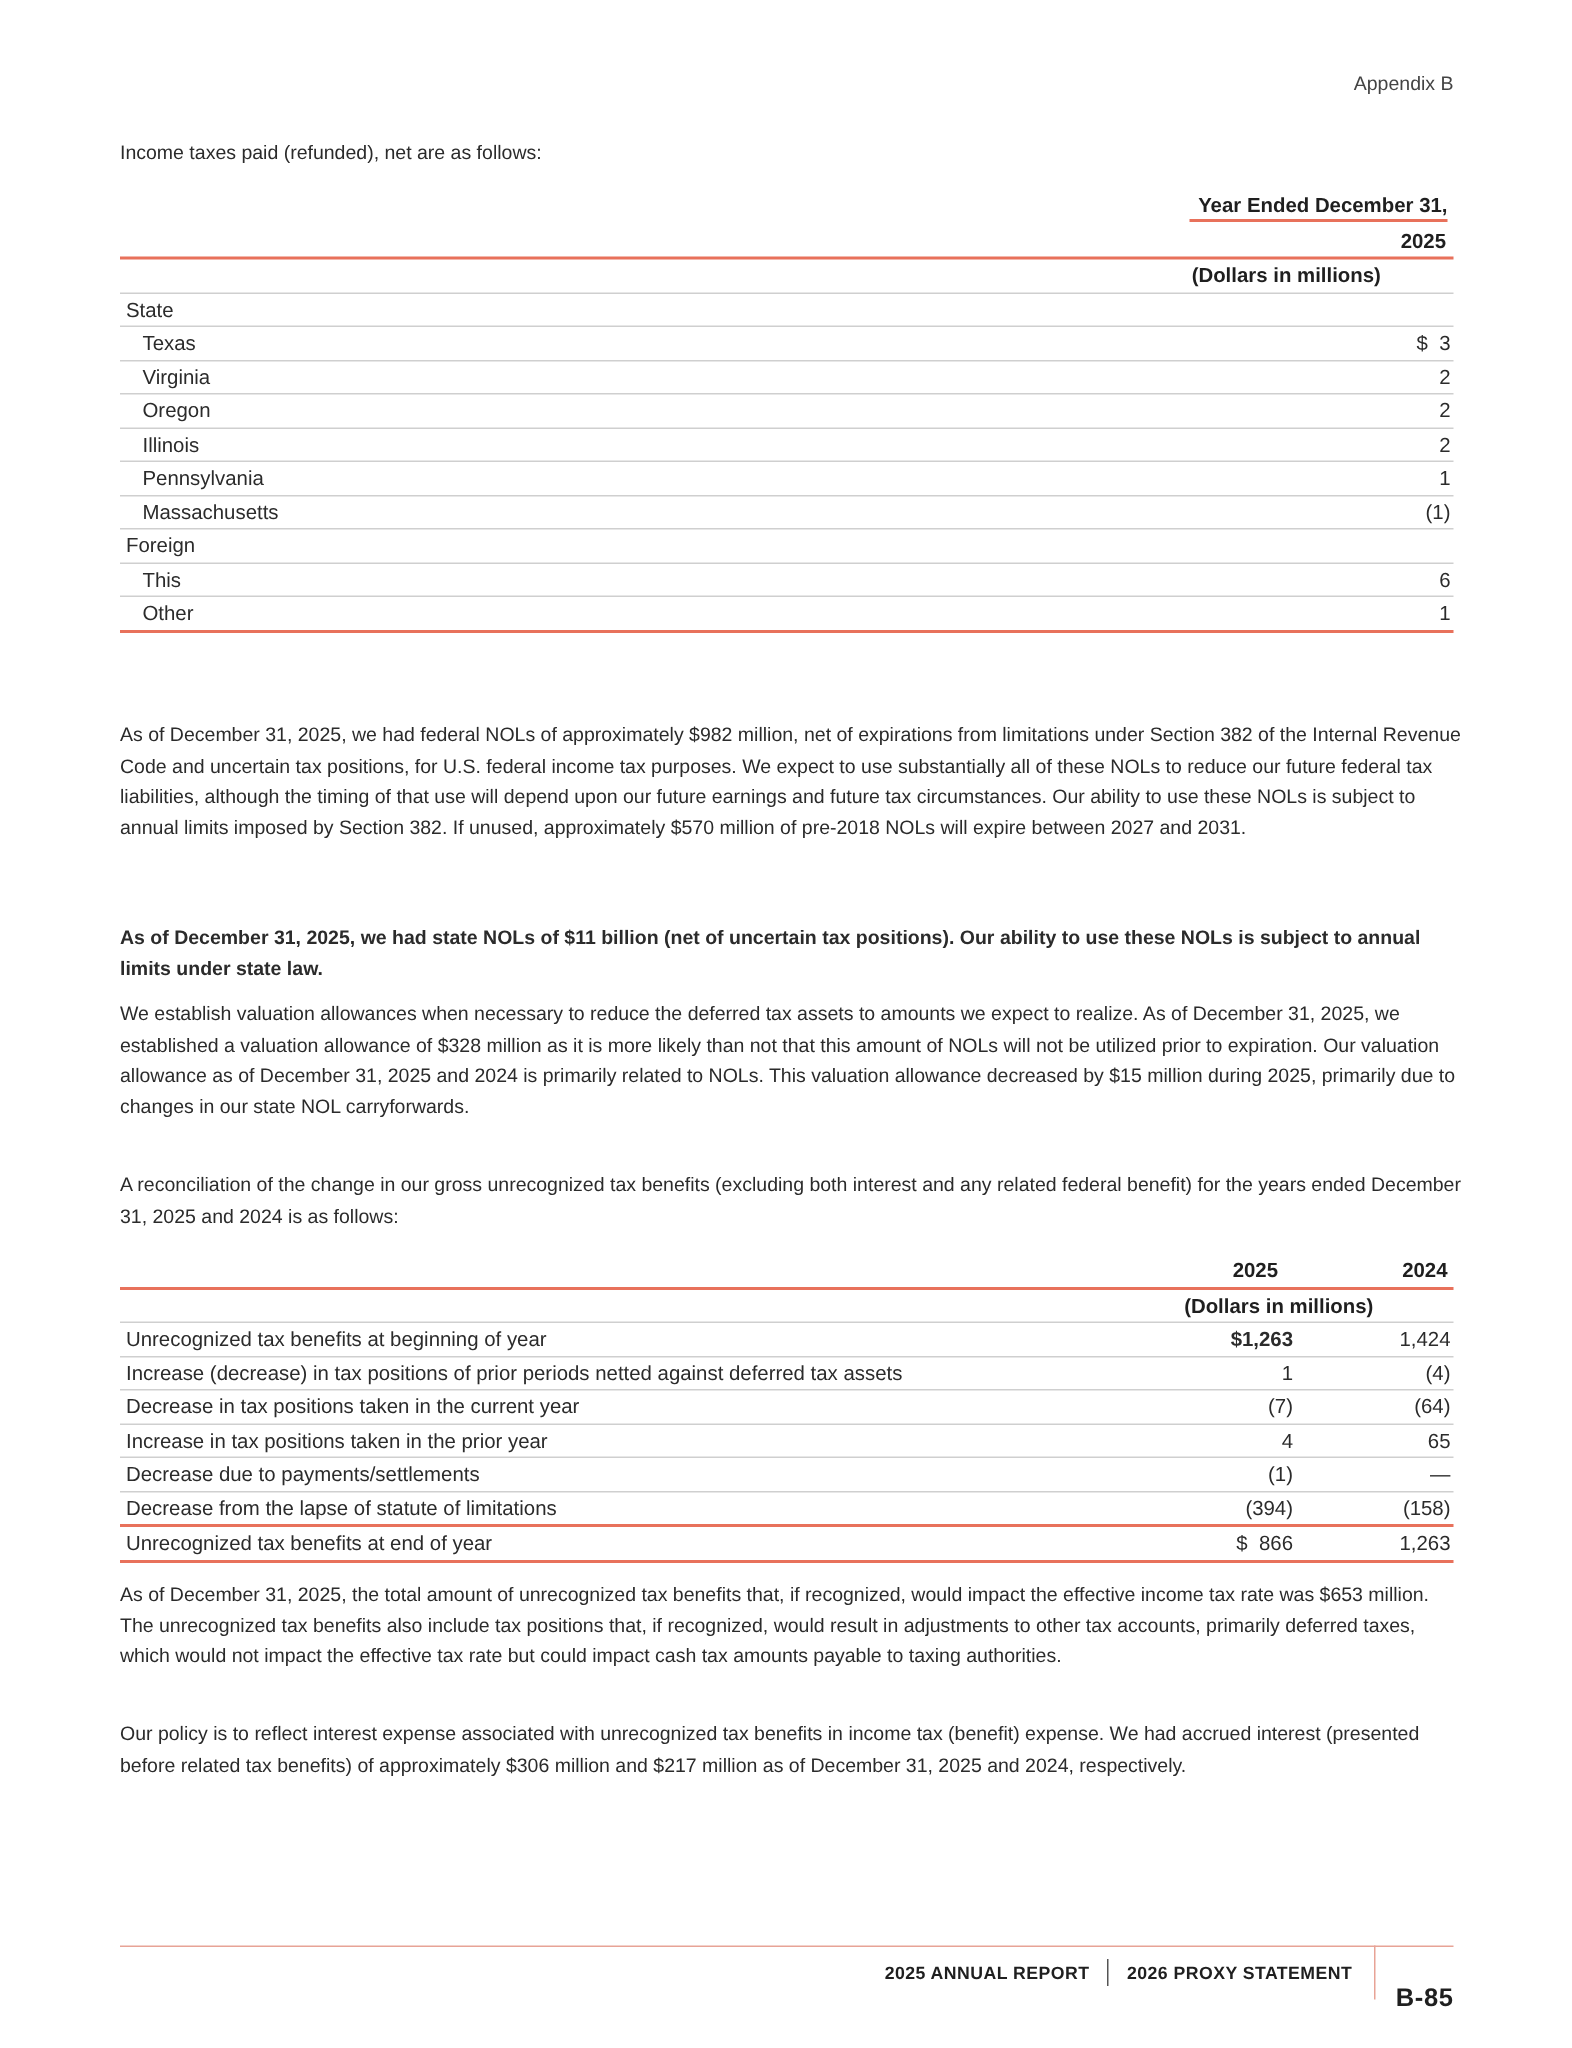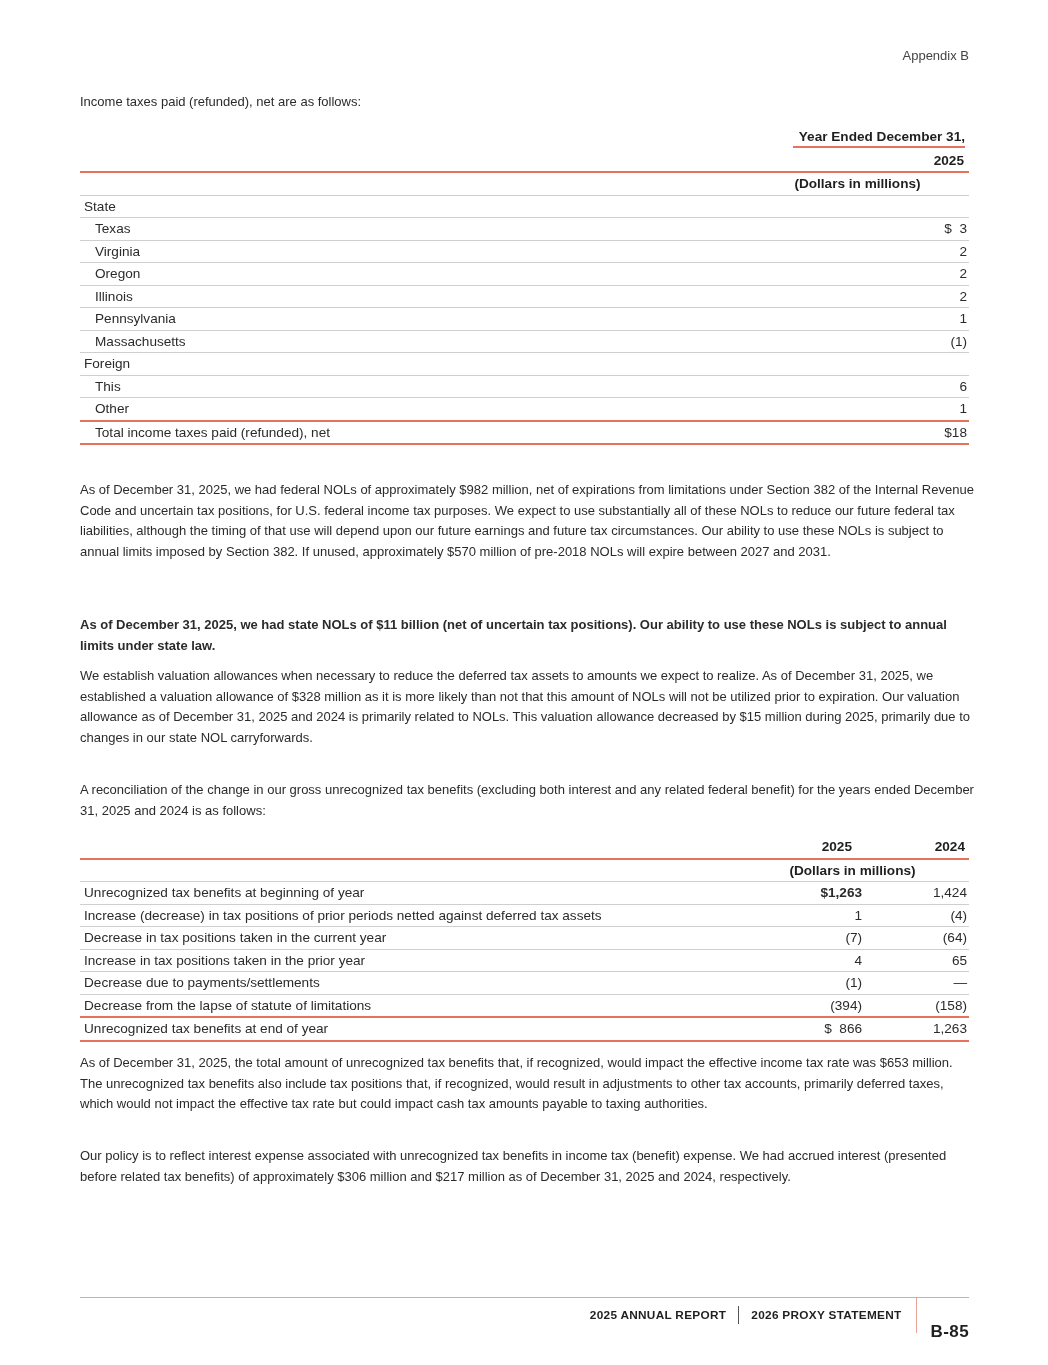--- a/index.html
+++ b/index.html
@@ -192,24 +192,20 @@
         <td class="num" style="white-space: pre;"></td>
       </tr>
       <tr>
         <td class="indent">This</td>
         <td class="num" style="white-space: pre;">6</td>
       </tr>
       <tr class="orange-bottom">
         <td class="indent">Other</td>
         <td class="num" style="white-space: pre;">1</td>
       </tr>
-      <tr class="orange-bottom orange-top">
-        <td class="indent">Total income taxes paid (refunded), net</td>
-        <td class="num" style="white-space: pre;">$18</td>
-      </tr>
     </tbody>
 </table>
 
 <p class="para p-nol-fed">As of December 31, 2025, we had federal NOLs of approximately $982 million, net of expirations from limitations under Section 382 of the Internal Revenue Code and uncertain tax positions, for U.S. federal income tax purposes. We expect to use substantially all of these NOLs to reduce our future federal tax liabilities, although the timing of that use will depend upon our future earnings and future tax circumstances. Our ability to use these NOLs is subject to annual limits imposed by Section 382. If unused, approximately $570 million of pre-2018 NOLs will expire between 2027 and 2031.</p>
 <p class="para p-nol-state">As of December 31, 2025, we had state NOLs of $11 billion (net of uncertain tax positions). Our ability to use these NOLs is subject to annual limits under state law.</p>
 <p class="para p-valuation">We establish valuation allowances when necessary to reduce the deferred tax assets to amounts we expect to realize. As of December 31, 2025, we established a valuation allowance of $328 million as it is more likely than not that this amount of NOLs will not be utilized prior to expiration. Our valuation allowance as of December 31, 2025 and 2024 is primarily related to NOLs. This valuation allowance decreased by $15 million during 2025, primarily due to changes in our state NOL carryforwards.</p>
 <p class="para p-recon">A reconciliation of the change in our gross unrecognized tax benefits (excluding both interest and any related federal benefit) for the years ended December 31, 2025 and 2024 is as follows:</p>
 
 <table class="fin" id="t2">
   <colgroup>

